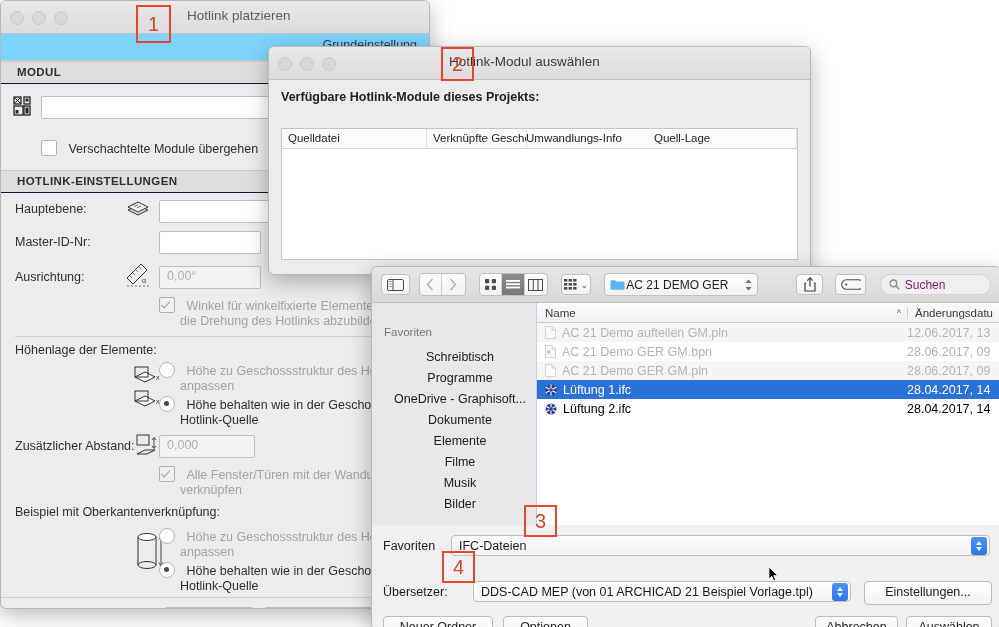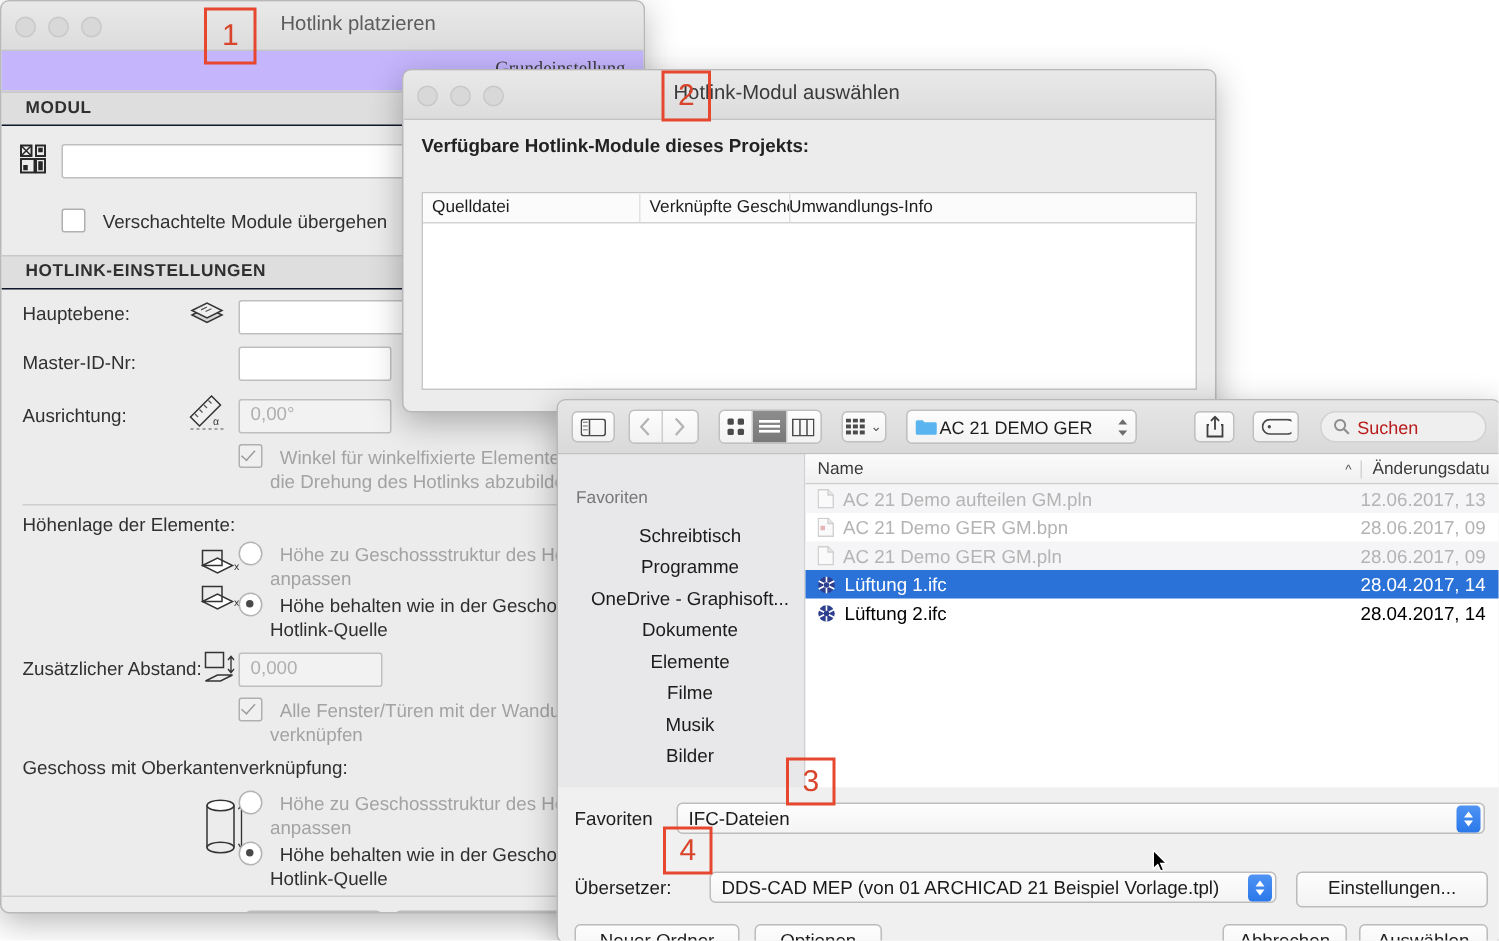--- a/index.html
+++ b/index.html
@@ -20,22 +20,22 @@
 
   
   .badge{position:absolute;border:2px solid #e8472f;color:#d8452c;
          font-size:20px;line-height:1;display:flex;align-items:center;
          justify-content:center;background:transparent;font-weight:400;
          font-family:"Liberation Sans",sans-serif;z-index:60;}
 
   
   #w1{left:0;top:0;width:428px;height:607px;border-radius:6px 6px 6px 6px;}
   #w1 .wtitle{text-align:left;left:186px;color:#5d5d5d;}
-  .grund{height:26px;border-bottom:1px solid #cfcfcf;background:#c4b5fd;
-         position:relative;font-family:Liberation Serif, serif;}
+  .grund{height:26px;border-bottom:1px solid #cfcfcf;background:#7dd3fc;
+         position:relative;}
   .grund span{position:absolute;right:12px;top:4px;font-size:12.5px;color:#3a3a3a;}
   .sechdr{background:#dedede;border-top:1px solid #c9c9c9;
           border-bottom:1px solid #0f172a;height:21px;line-height:21px;
           font-size:11.5px;font-weight:bold;color:#2f2f2f;padding-left:16px;
           letter-spacing:.4px;}
   .row{position:relative;}
   .lbl{font-size:12.5px;color:#303030;}
   .lbl.dim{color:#a3a3a3;}
   .field{background:#fff;border:1px solid #bfbfbf;border-radius:2px;height:20px;}
   .field.dim{background:#f2f2f2;}
@@ -79,21 +79,21 @@
        height:21px;background:linear-gradient(#fdfdfd,#f2f2f2);}
   .seg > div{width:27px;display:flex;align-items:center;justify-content:center;
        border-right:1px solid #cdcdcd;box-sizing:border-box;}
   .seg > div:last-child{border-right:none;}
   .seg .act{background:linear-gradient(#8d8d8d,#787878);}
   .pathpop{background:linear-gradient(#fdfdfd,#f2f2f2);border:1px solid #c0c0c0;
         border-radius:4px;height:21px;display:flex;align-items:center;
         padding:0 4px 0 5px;gap:1px;font-size:12px;color:#1d1d1d;}
   .search{background:#efefef;border:1px solid #d2d2d2;border-radius:11px;
         height:21px;display:flex;align-items:center;padding:0 8px;gap:5px;
-        font-size:12px;color:#b91c1c;width:130px;box-sizing:border-box;}
+        font-size:12px;color:#701a75;width:130px;box-sizing:border-box;}
   .fbody{display:flex;height:222px;}
   .fside{width:165px;background:#e8e8ea;border-right:1px solid #d0d0d0;
          padding-top:23px;box-sizing:border-box;}
   .fsidehdr{font-size:11.5px;color:#777;padding:0 0 3px 12px;}
   .fitem{display:flex;align-items:center;gap:7px;padding:2px 0 2px 12px;
          font-size:12.5px;color:#1b1b1b;height:21px;box-sizing:border-box;flex-direction:column;}
   .flist{flex:1;background:#fff;}
   .fcolhdr{height:19px;background:linear-gradient(#fbfbfb,#f0f0f0);
            border-bottom:1px solid #ccc;display:flex;font-size:11.5px;
            color:#3a3a3a;align-items:center;}
@@ -248,21 +248,21 @@
 
   <div class="row" style="height:38px;">
     <div style="position:absolute;left:158px;top:0px;">
       <span class="cbox checked"></span>
       <span class="lbl dim" style="margin-left:7px;">Alle Fenster/Türen mit der Wandunterkant</span>
     </div>
     <div class="lbl dim" style="position:absolute;left:179px;top:18px;">verknüpfen</div>
   </div>
 
   <div class="row" style="height:22px;">
-    <span class="lbl" style="position:absolute;left:14px;top:2px;">Geschoss mit Oberkantenverknüpfung:</span>
+    <span class="lbl" style="position:absolute;left:14px;top:2px;">Beispiel mit Oberkantenverknüpfung:</span>
   </div>
 
   <div class="row" style="height:70px;">
     <svg style="position:absolute;left:133px;top:4px;" width="32" height="46" viewBox="0 0 32 46">
       <ellipse cx="13" cy="8" rx="9" ry="3.5" fill="#fff" stroke="#333" stroke-width="1"></ellipse>
       <path d="M4 8 L4 36 M22 8 L22 36" stroke="#333" stroke-width="1"></path>
       <ellipse cx="13" cy="36" rx="9" ry="3.5" fill="none" stroke="#333" stroke-width="1"></ellipse>
       <path d="M27 8 L27 36 M25 10.5 L27 7 L29 10.5 M25 33.5 L27 37 L29 33.5" stroke="#333" stroke-width=".9" fill="none"></path>
     </svg>
     <div style="position:absolute;left:158px;top:2px;">
@@ -294,20 +294,21 @@
     </div>
     <div class="wtitle">Hotlink-Modul auswählen</div>
   </div>
   <div class="w2body">
     <div class="w2head">Verfügbare Hotlink-Module dieses Projekts:</div>
     <div class="tbl">
       <div class="thead">
         <div style="width:145px;">Quelldatei</div>
         <div style="width:100px;">Verknüpfte Geschoss</div>
         <div style="width:128px;border-right:none;margin-left:-7px;">Umwandlungs-Info</div>
+        <div style="flex:1;">Quell-Lage</div>
       </div>
       <div></div>
     </div>
     <div style="position:relative;height:36px;">
       <div class="btn" style="position:absolute;right:0;top:9px;width:142px;text-align:left;padding-left:0;">
         <span style="display:inline-block;width:120px;text-align:center;">Neues Modul...</span>
         <span style="color:#555;">›</span>
       </div>
     </div>
   </div>

